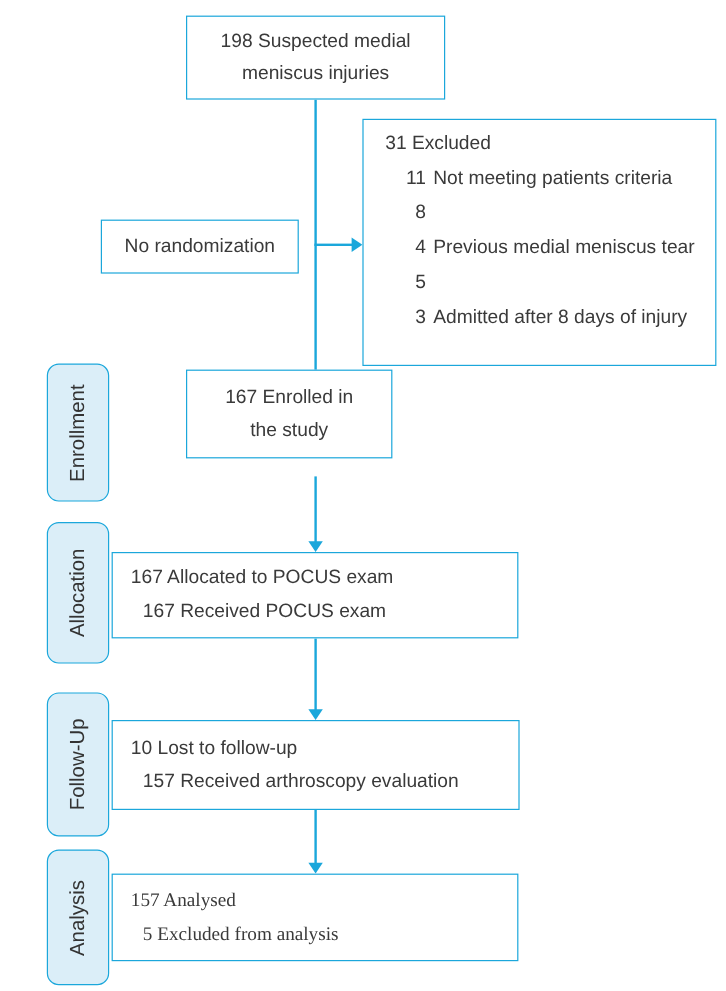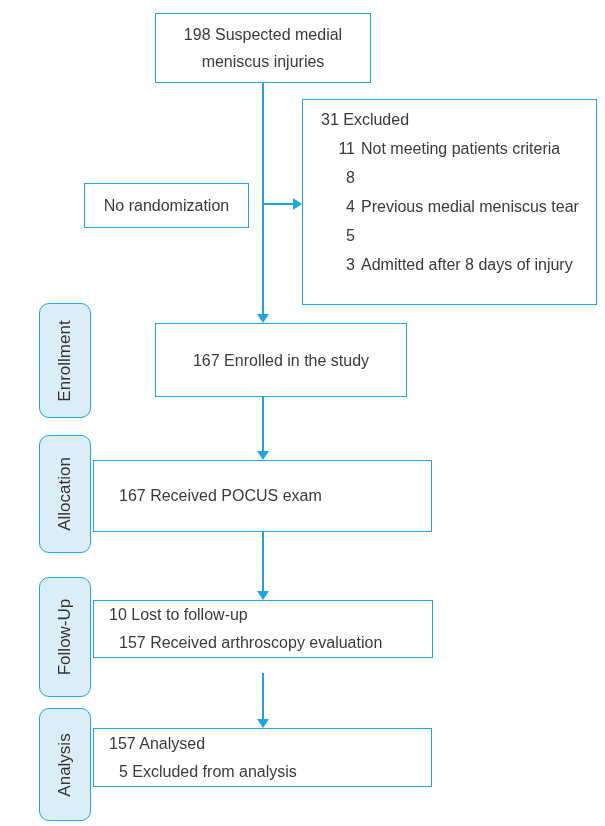--- a/index.html
+++ b/index.html
@@ -13,24 +13,24 @@
     box-sizing:border-box;font-size:16px;
   }
   .centered{
     display:flex;align-items:center;justify-content:center;
     text-align:center;line-height:27px;padding:0 25px;
   }
   #box-suspected{left:155px;top:13px;width:216px;height:70px;}
   #box-norand{left:38px;top:183px;width:165px;height:45px;padding:0 10px;margin-left:46px;}
   #box-excluded{left:302px;top:99px;width:295px;height:206px;
     padding:5px 4px 0 18px;line-height:29px;}
-  #box-enrolled{left:155px;top:323px;width:252px;height:74px;}
+  #box-enrolled{left:155px;top:308px;width:172px;height:74px;}
   #box-allocation{left:93px;top:460px;width:339px;height:72px;}
-  #box-followup{left:93px;top:600px;width:340px;height:58px;}
-  #box-analysis{left:93px;top:728px;width:339px;height:59px;}
+  #box-followup{left:93px;top:600px;width:340px;height:75px;}
+  #box-analysis{left:93px;top:728px;width:339px;height:73px;font-family:Liberation Serif, serif;}
   .twolines{
     display:flex;flex-direction:column;justify-content:center;
     padding-left:15px;line-height:28px;
   }
   .twolines .line2{margin-left:10px;}
   .ex-row{display:flex;}
   .ex-row .num{width:34px;text-align:right;flex:none;}
   .ex-row .txt{margin-left:6px;flex:1;}
   .stage{
     position:absolute;left:39px;width:52px;background:#dbeef8;
@@ -111,20 +111,21 @@
       <span class="num">3</span>
       <span class="txt">Admitted after 8 days of injury</span>
     </div>
   </div>
 
   <div class="box centered" id="box-enrolled">
     <span>167 Enrolled in the study</span>
   </div>
 
   <div class="box twolines" id="box-allocation">
+    <div class="line1">167 Allocated to POCUS exam</div>
     <div class="line2">167 Received POCUS exam</div>
   </div>
 
   <div class="box twolines" id="box-followup">
     <div class="line1">10 Lost to follow-up</div>
     <div class="line2">157 Received arthroscopy evaluation</div>
   </div>
 
   <div class="box twolines" id="box-analysis">
     <div class="line1">157 Analysed</div>

